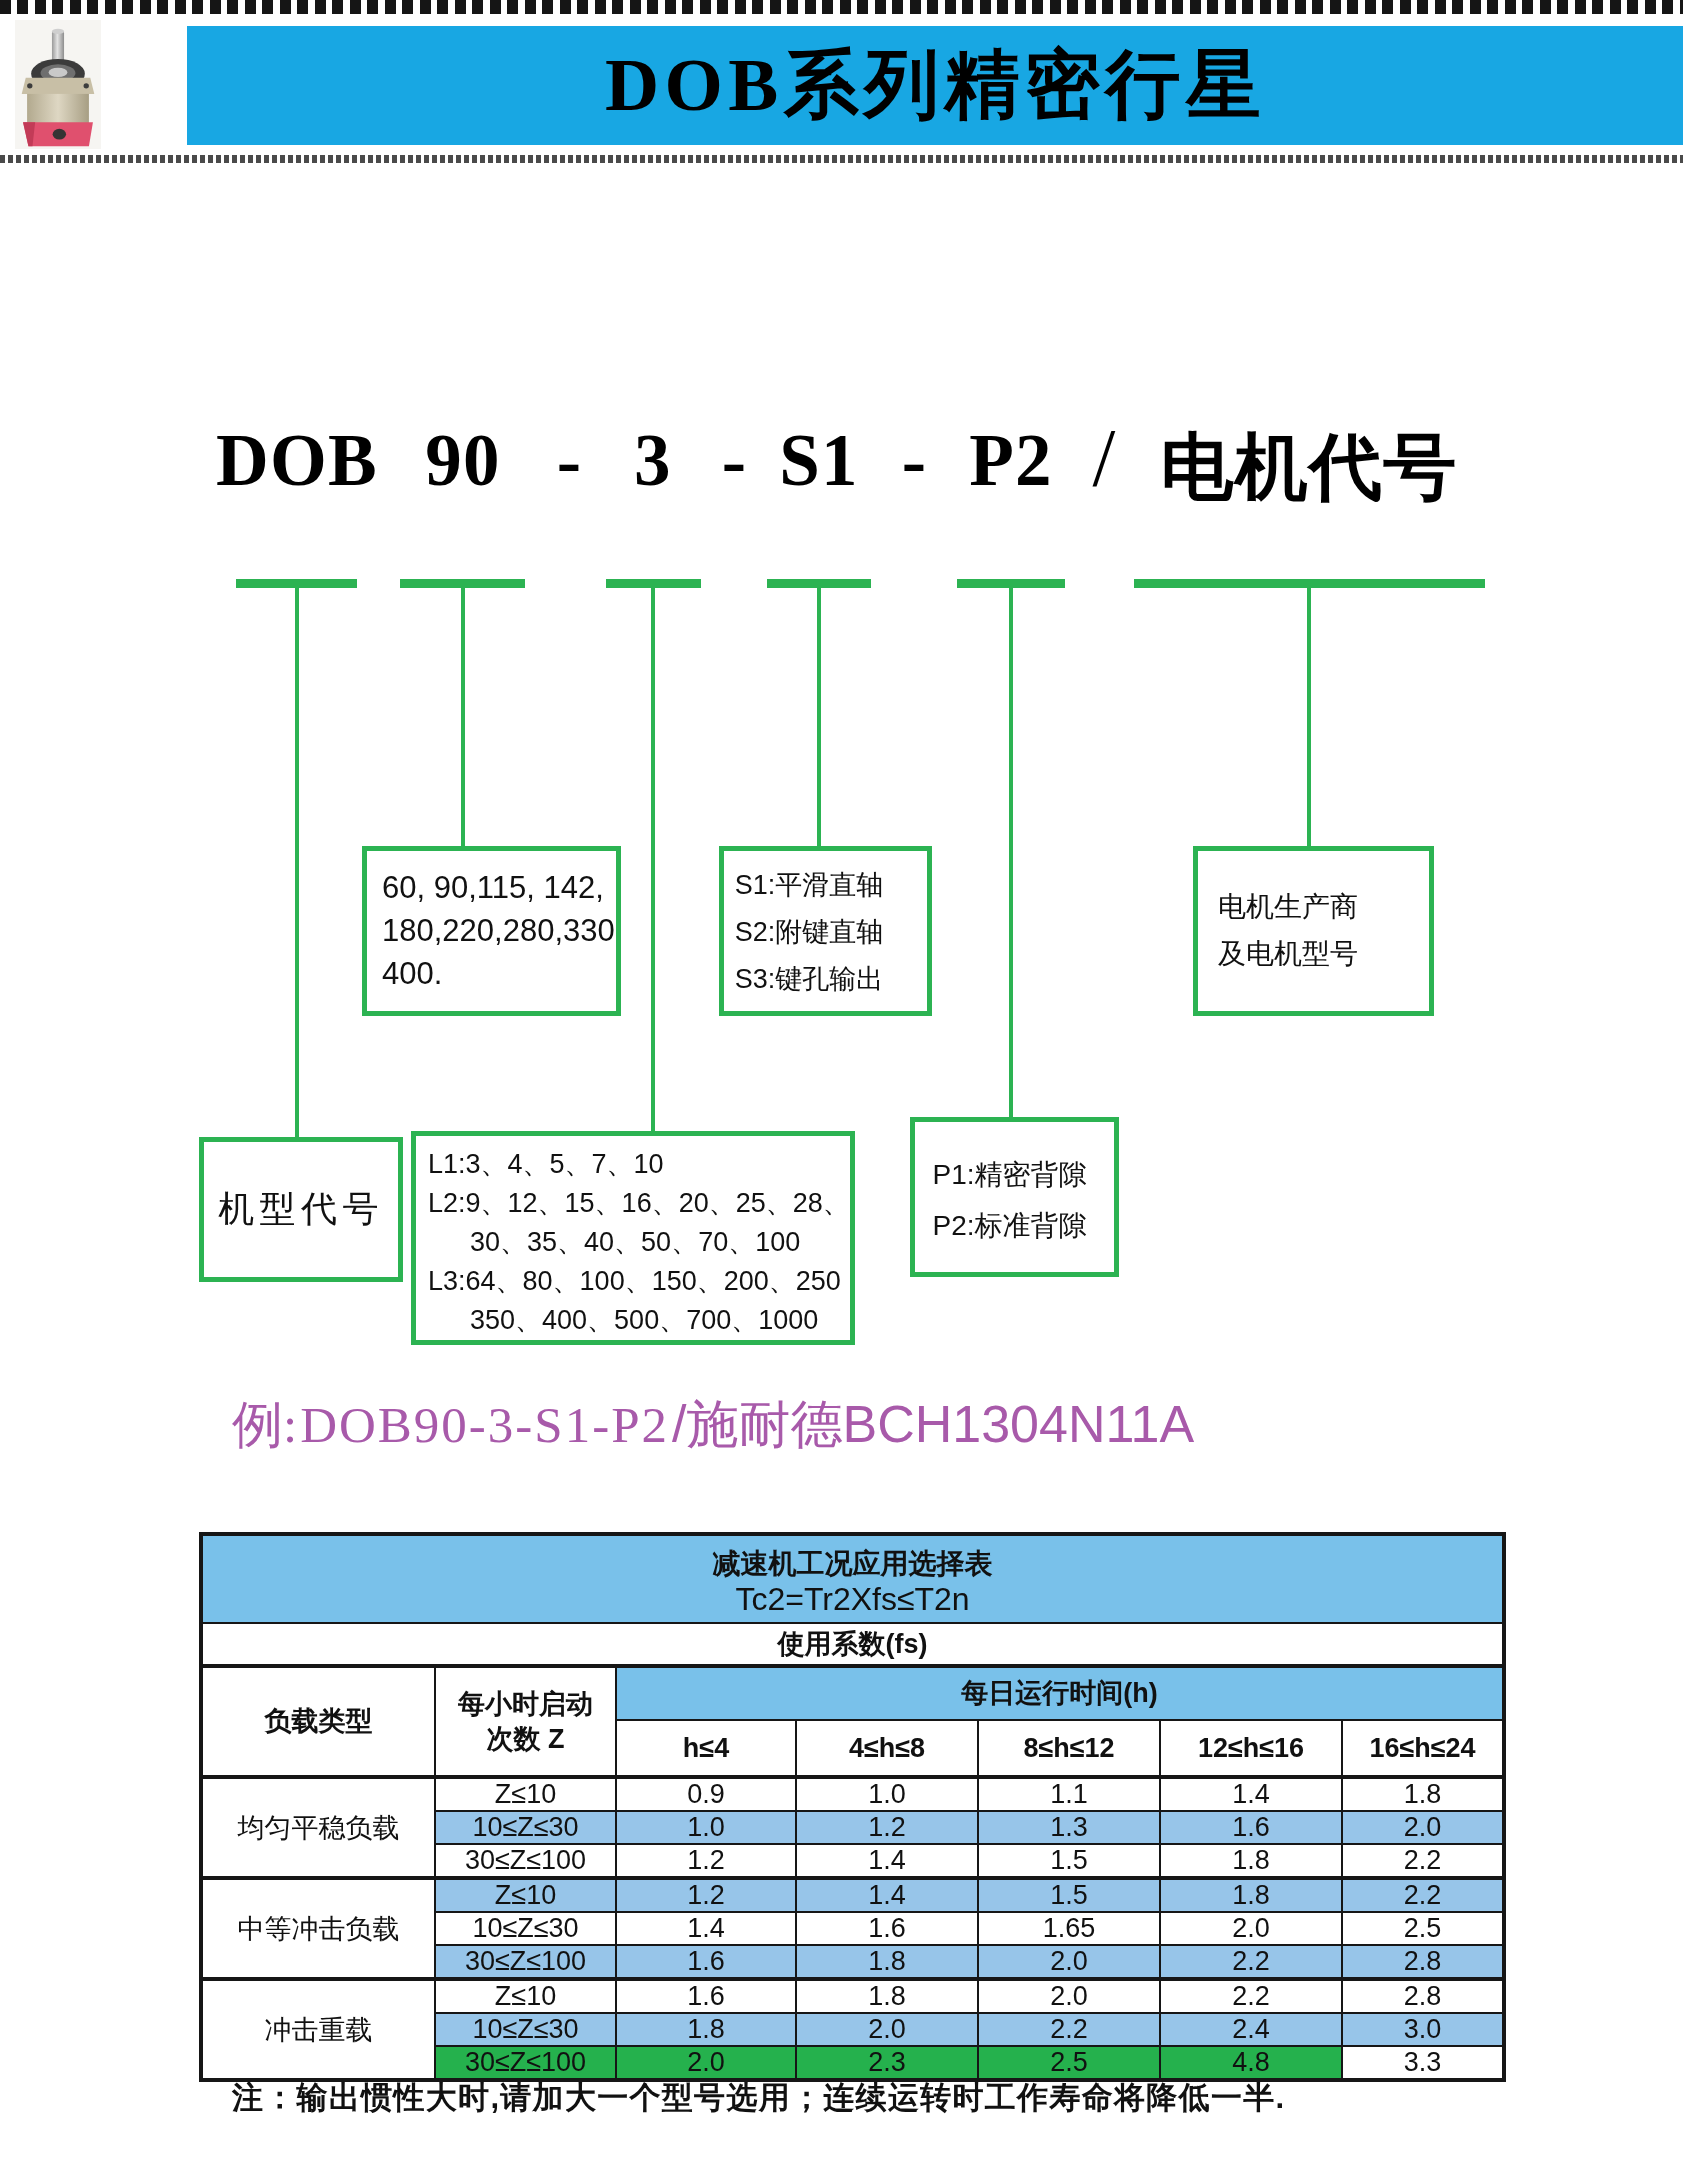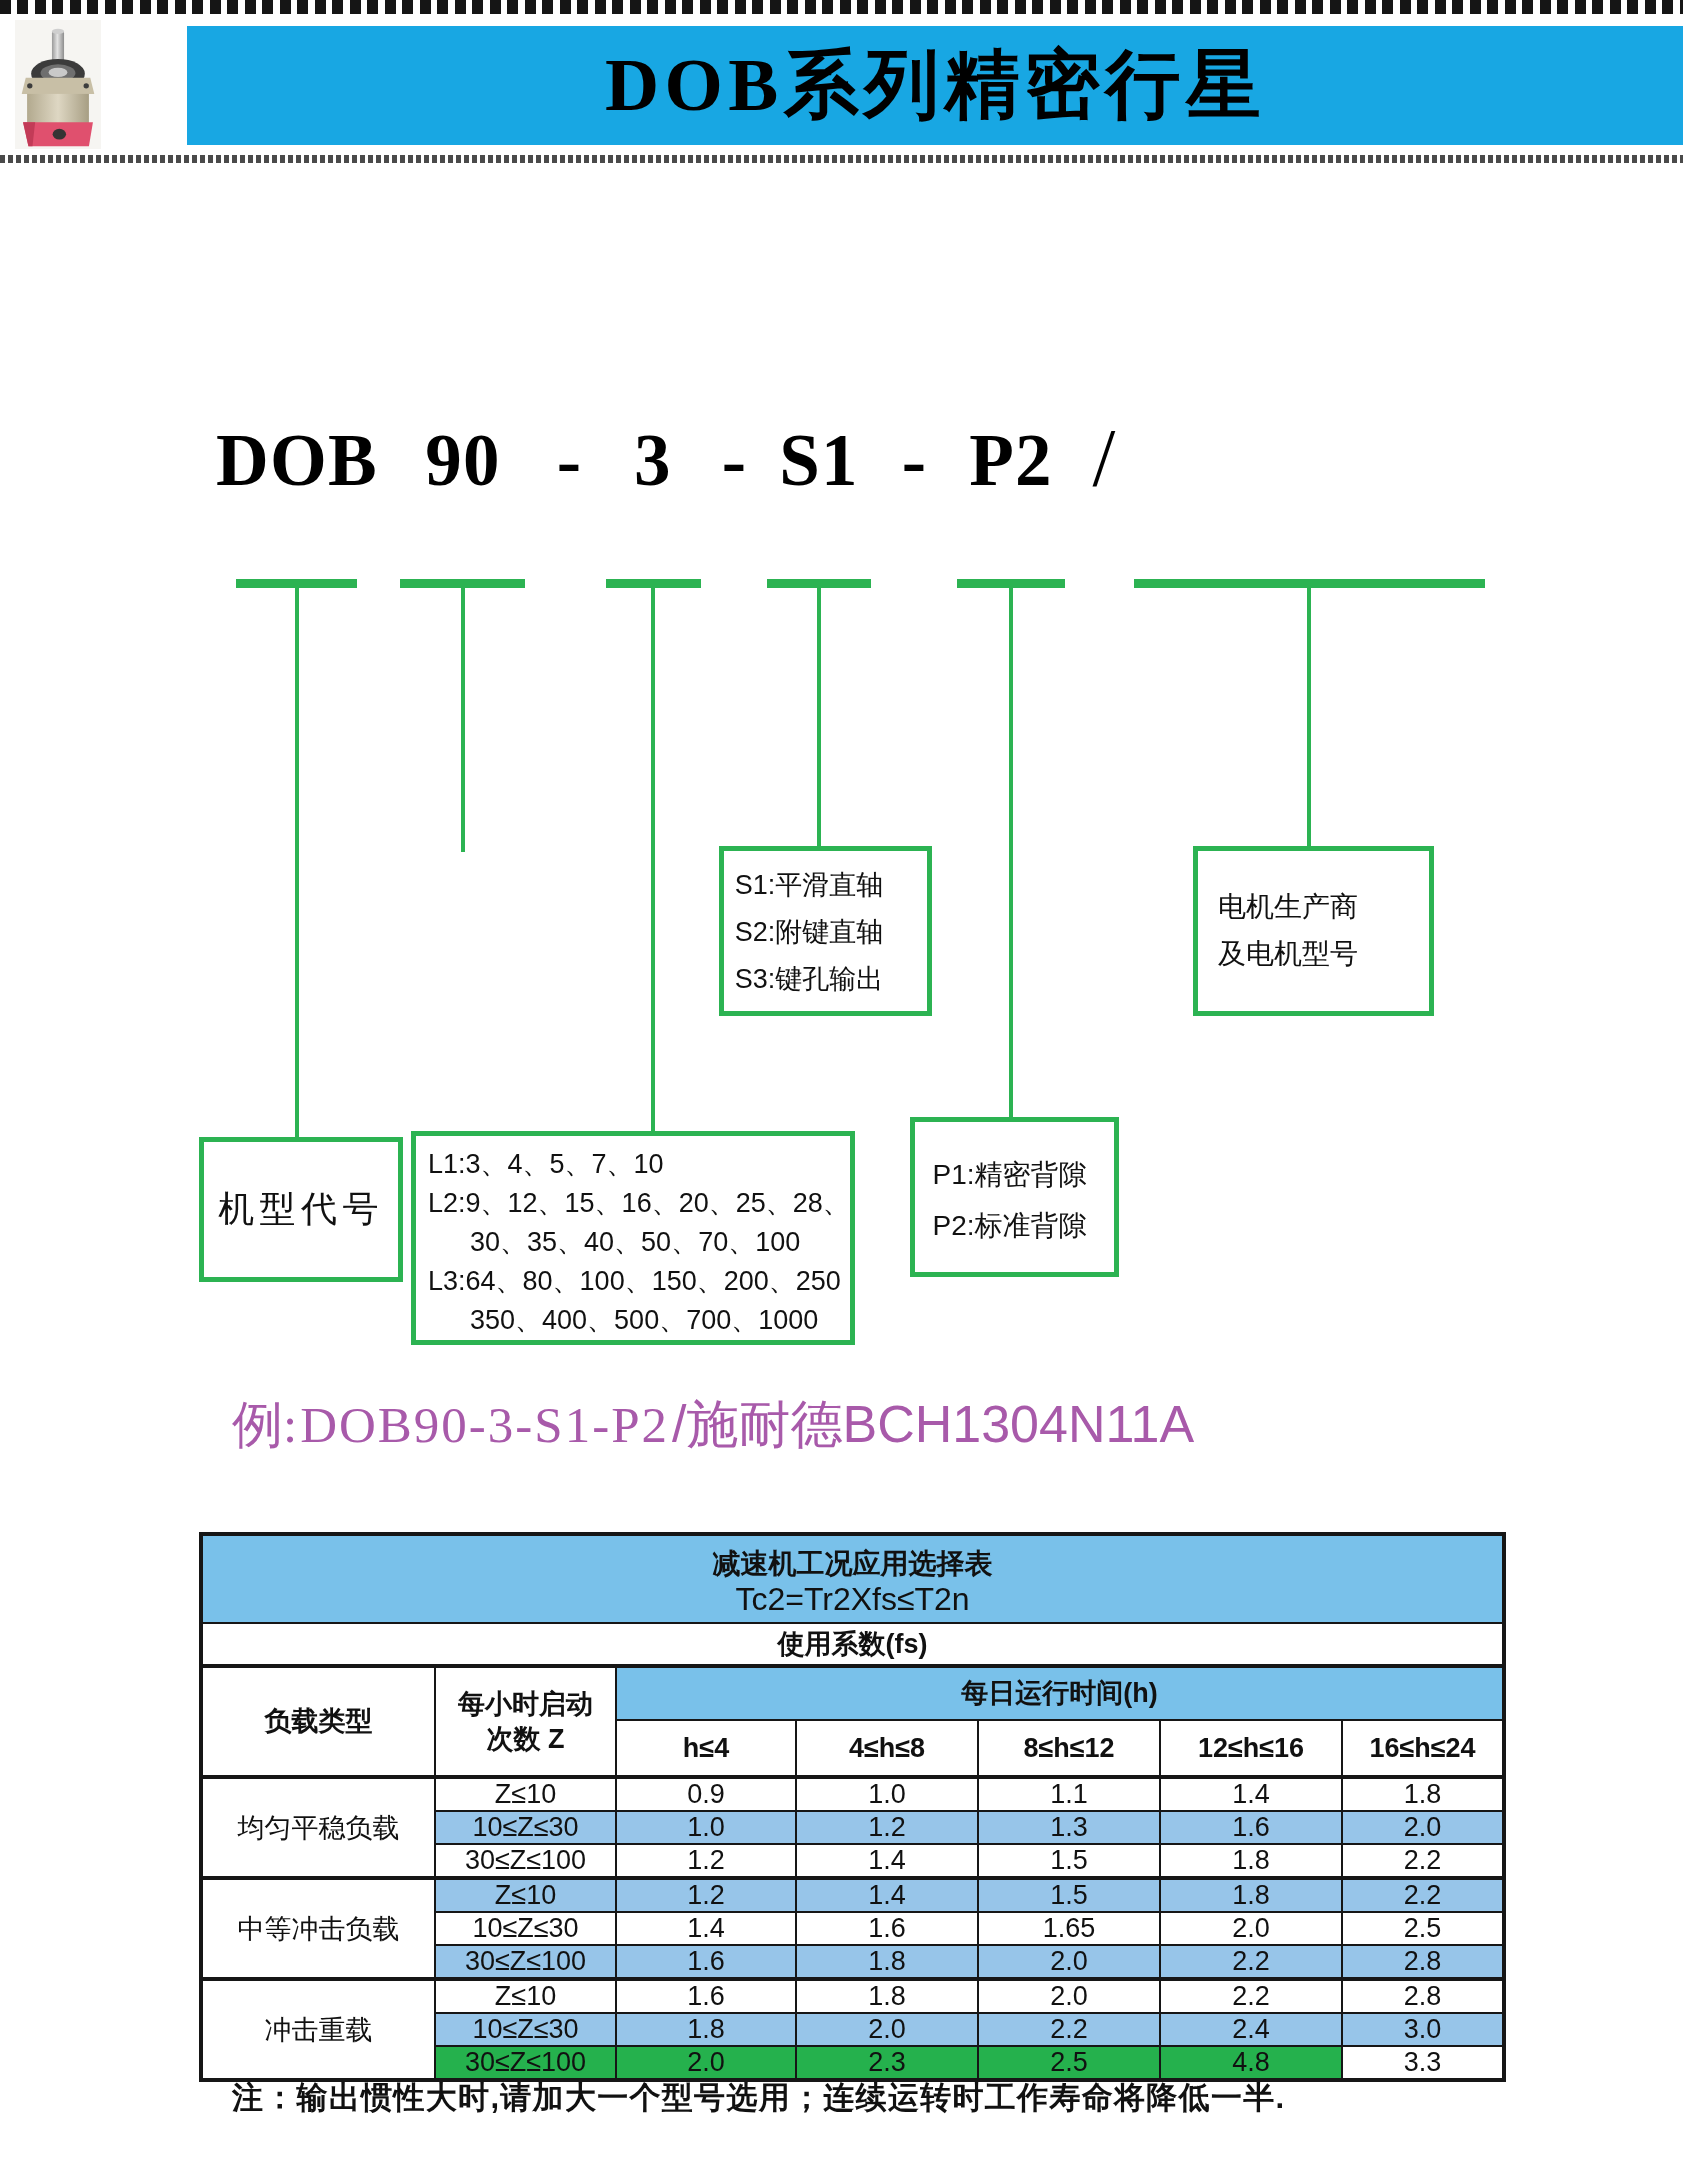--- a/index.html
+++ b/index.html
@@ -113,35 +113,41 @@
 
   <div class="model-seg serif" style="left:297px">DOB</div>
   <div class="model-seg serif" style="left:463px">90</div>
   <div class="model-sep serif" style="left:569px">-</div>
   <div class="model-seg serif" style="left:653px">3</div>
   <div class="model-sep serif" style="left:734px">-</div>
   <div class="model-seg serif" style="left:819px">S1</div>
   <div class="model-sep serif" style="left:914px">-</div>
   <div class="model-seg serif" style="left:1011px">P2</div>
   <div class="model-sep model-slash serif" style="left:1104px">/</div>
+  <div class="model-seg serif" style="left:1309px">电机代号</div>
 
   <div class="bar" style="left:236px;width:121px"></div>
   <div class="bar" style="left:400px;width:125px"></div>
   <div class="bar" style="left:606px;width:95px"></div>
   <div class="bar" style="left:767px;width:104px"></div>
   <div class="bar" style="left:957px;width:108px"></div>
   <div class="bar" style="left:1134px;width:351px"></div>
 
   <div class="vline" style="left:295px;top:588px;height:550px"></div>
   <div class="vline" style="left:461px;top:588px;height:264px"></div>
   <div class="vline" style="left:651px;top:588px;height:543px"></div>
   <div class="vline" style="left:817px;top:588px;height:264px"></div>
   <div class="vline" style="left:1009px;top:588px;height:530px"></div>
   <div class="vline" style="left:1307px;top:588px;height:264px"></div>
 
+  <div class="gbox box-sizes">
+    <div class="ln">60, 90,115, 142,</div>
+    <div class="ln">180,220,280,330</div>
+    <div class="ln">400.</div>
+  </div>
 
   <div class="gbox box-shaft">
     <div class="ln">S1:平滑直轴</div>
     <div class="ln">S2:附键直轴</div>
     <div class="ln">S3:键孔输出</div>
   </div>
 
   <div class="gbox box-motor">
     <div class="ln">电机生产商</div>
     <div class="ln">及电机型号</div>

